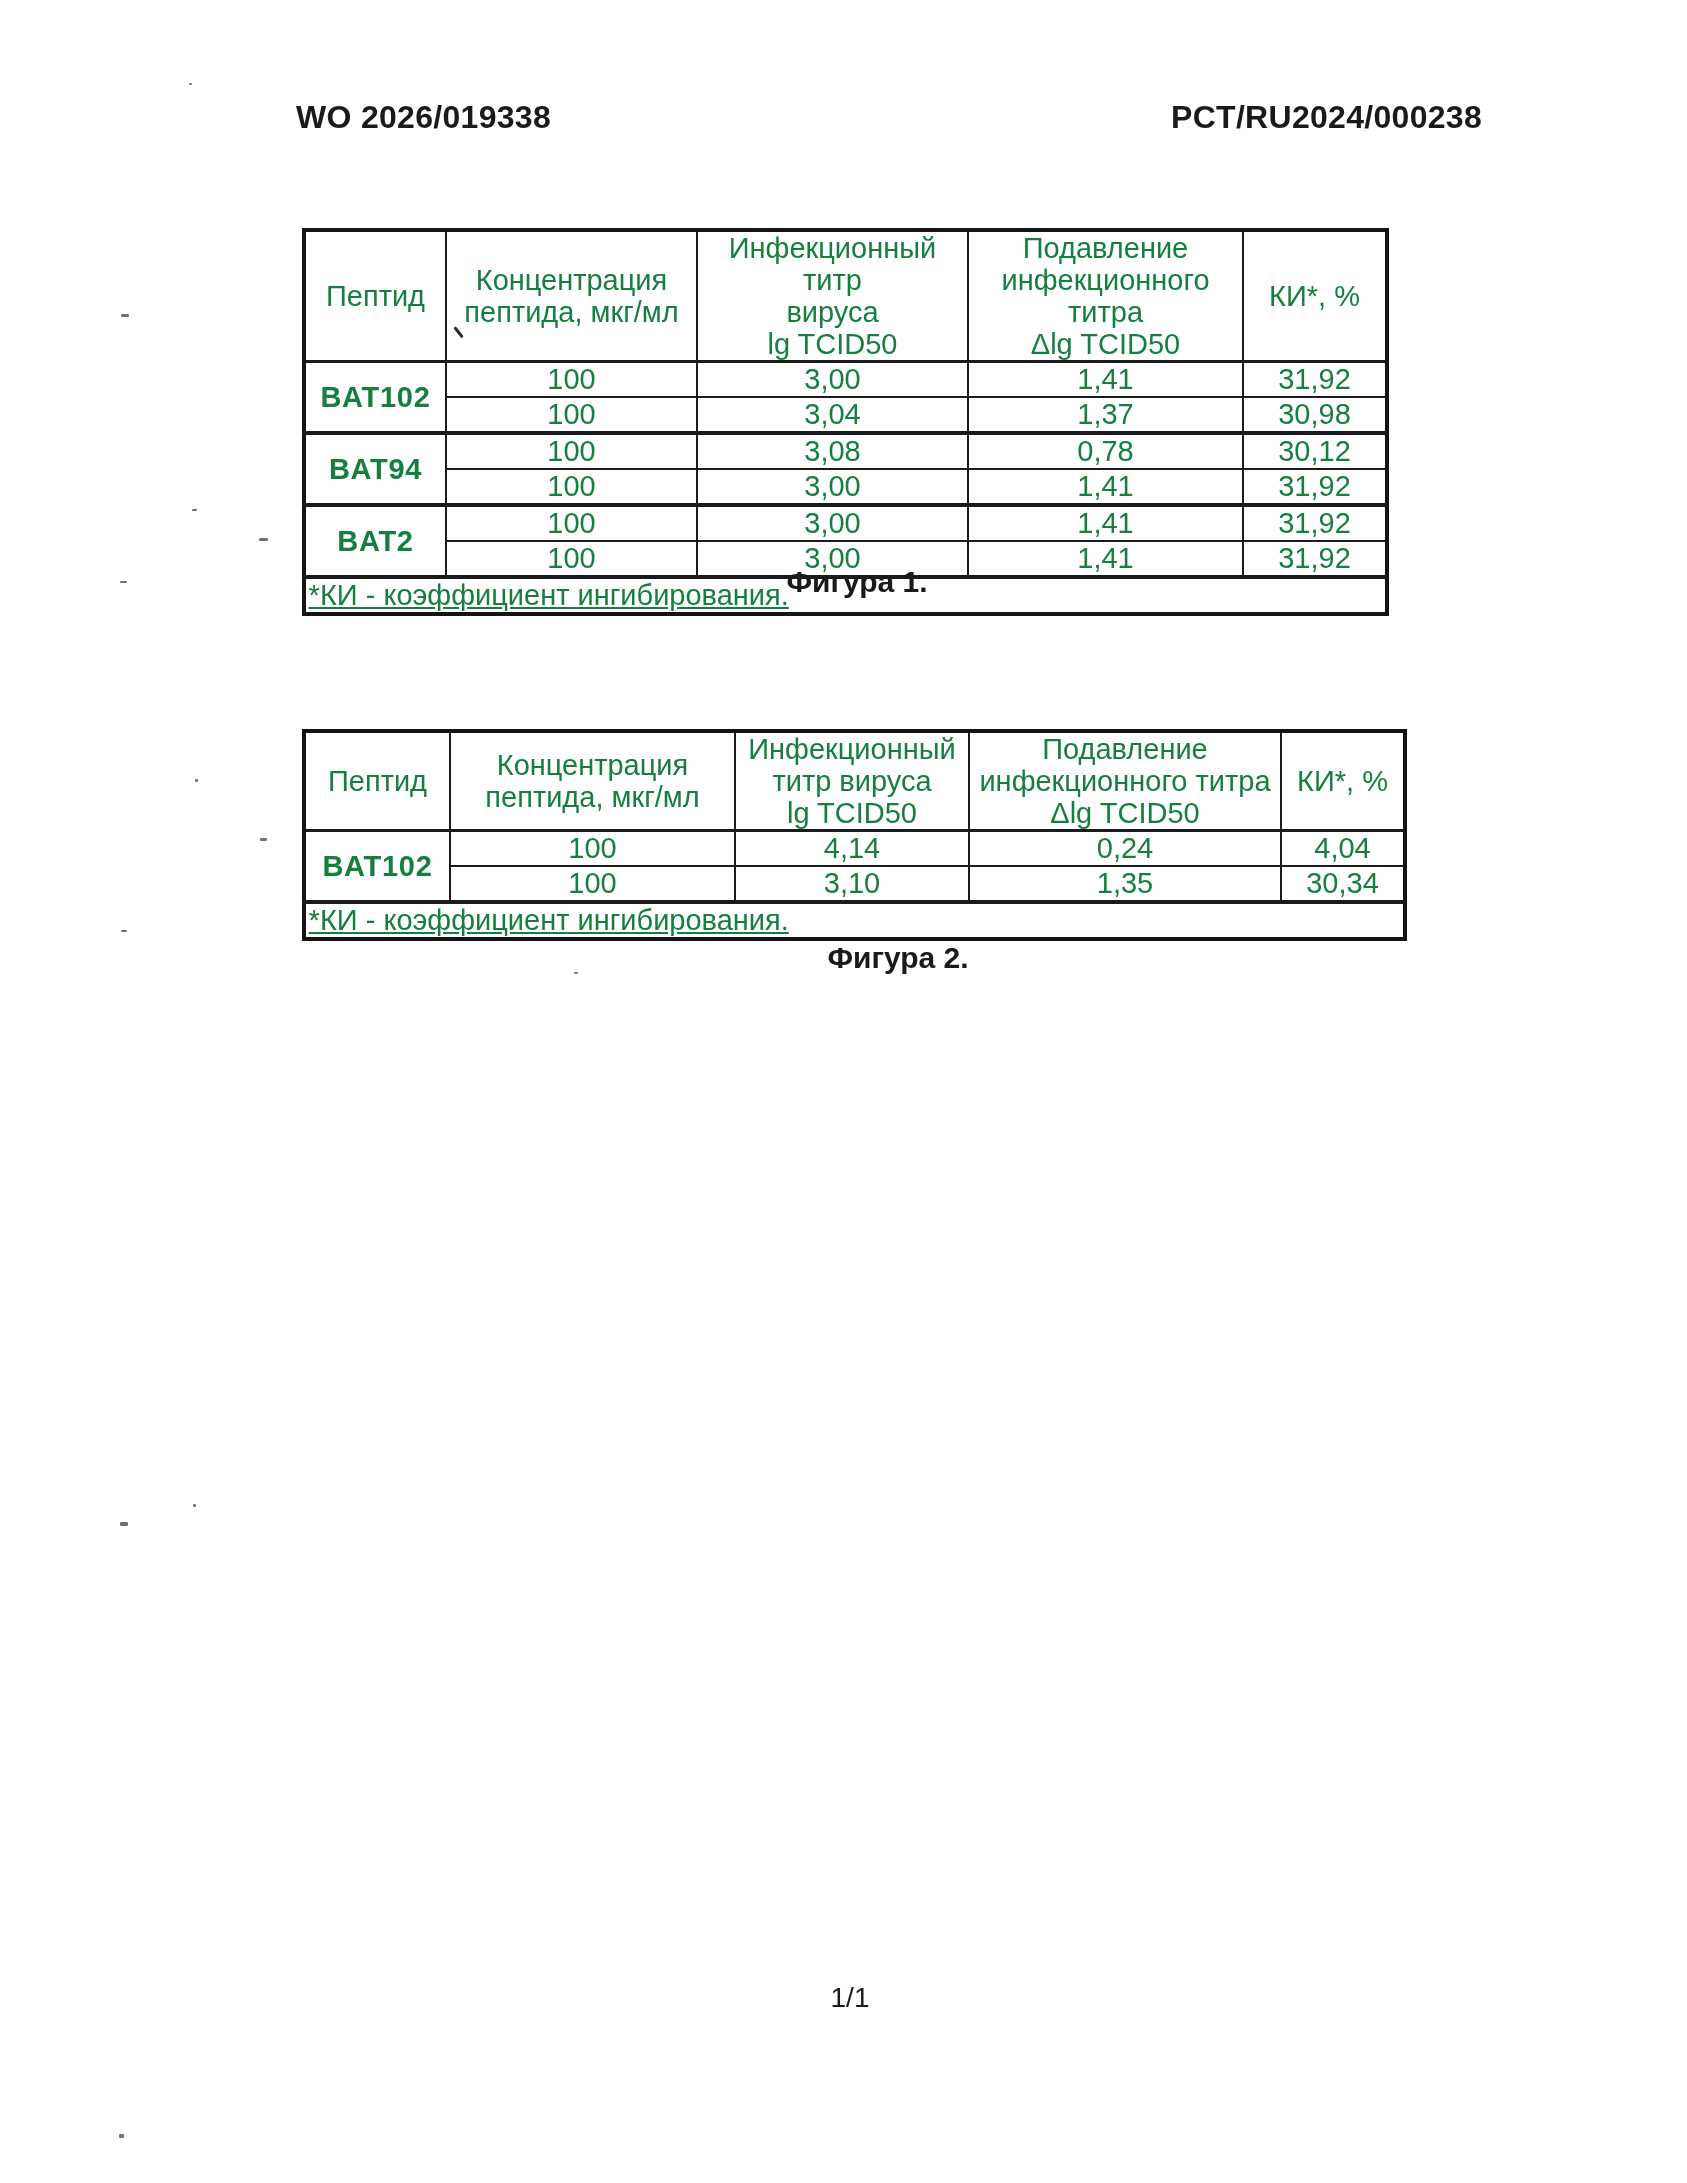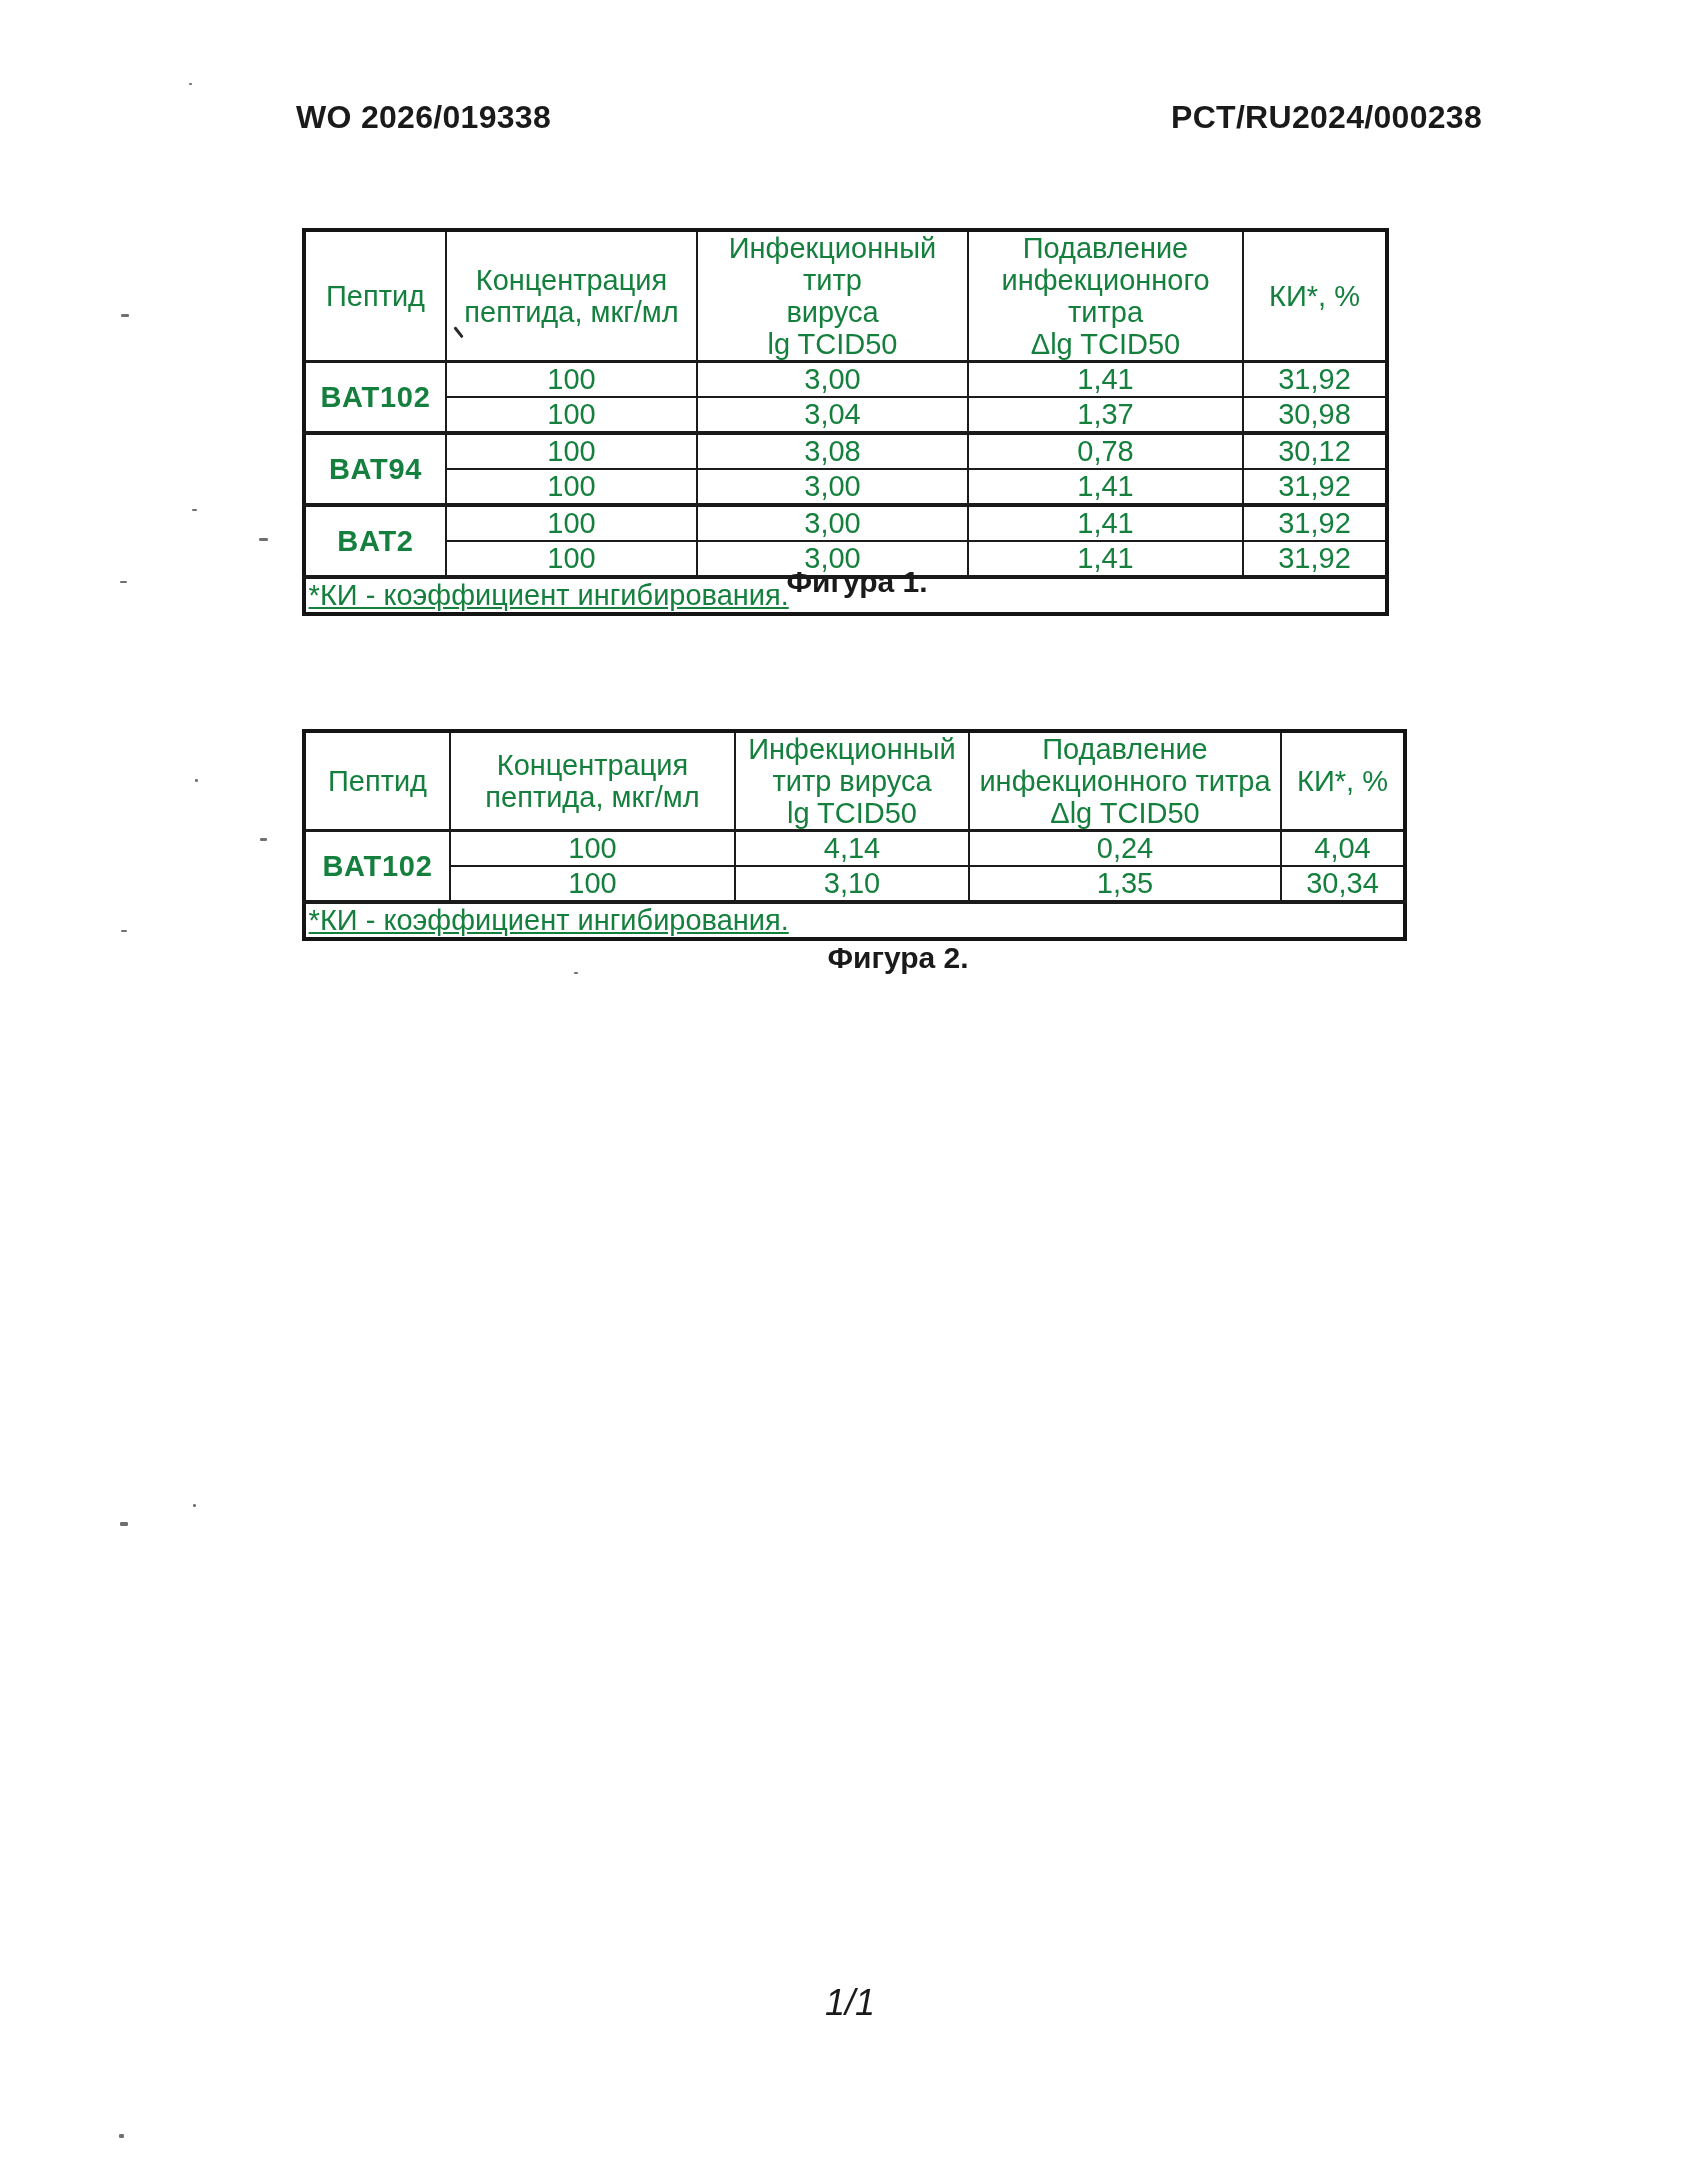--- a/index.html
+++ b/index.html
@@ -33,21 +33,21 @@
   .t2{left:302px;top:729px;width:1101px;}
   .t1 tr.data{height:31px;}
   .t2 tr.data{height:32px;}
 
   .caption{
     position:absolute;transform:translateX(-50%);
     font-size:30px;font-weight:bold;white-space:nowrap;
   }
   .pagenum{
     position:absolute;transform:translateX(-50%);
-    font-size:36px;white-space:nowrap;font-style:italic;
+    font-size:28px;white-space:nowrap;
   }
   .speck{position:absolute;background:#4c4c4c;opacity:.8;border-radius:1.3px;}
   .tick{
     position:absolute;left:457px;top:326px;width:2.6px;height:12.6px;
     background:#2a2a2a;transform:rotate(-38deg);border-radius:1.3px;
   }
 </style>
 </head>
 <body>
 

